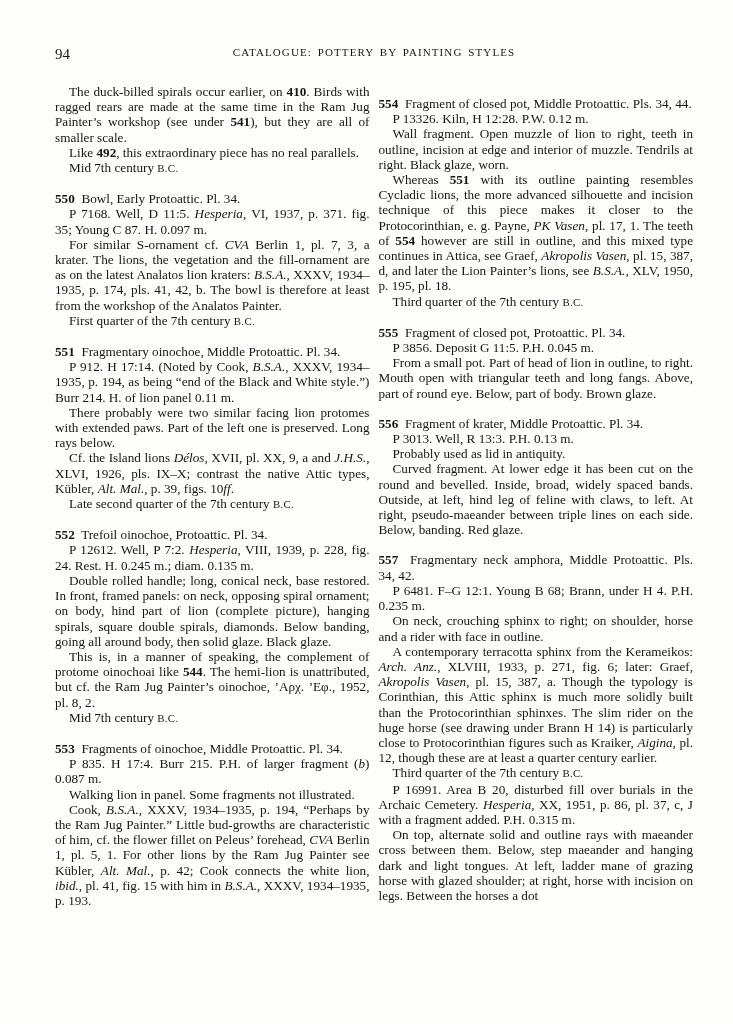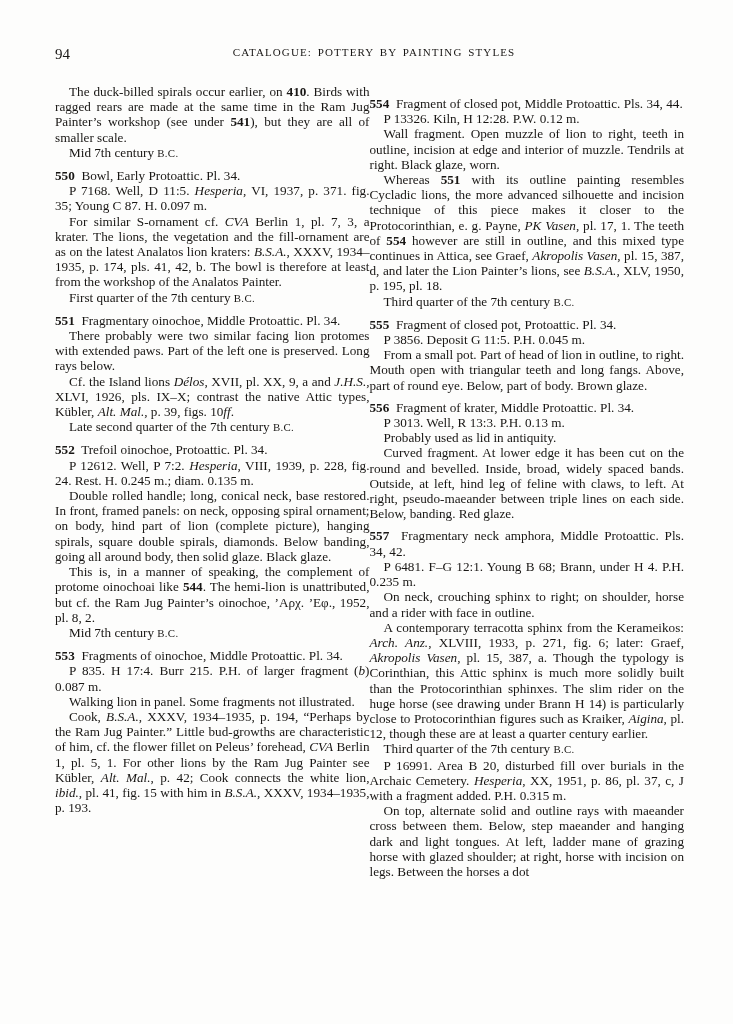--- a/index.html
+++ b/index.html
@@ -30,51 +30,54 @@
     letter-spacing: 1.1px;
     word-spacing: 2px;
     white-space: nowrap;
   }
   .columns {
     position: absolute;
     top: 84px;
     left: 55px;
     width: 638px;
     display: flex;
+    gap: 9px;
     font-family: Liberation Serif, serif;
   }
   .col {
     width: 314.5px;
     text-align: justify;
     font-size: 13.2px;
     line-height: 15.2px;
   }
   .col p { margin: 0; text-indent: 14px; }
-  .col p.head { text-indent: 0; margin-top: 7px; }
+  .col p.head { text-indent: 0; margin-top: 15px; }
   b { font-weight: bold; }
   i { font-style: italic; }
   sc { font-size: 0.82em; letter-spacing: 0.03em; }
 </style>
 </head>
 <body>
 
 <div class="page">
   <div class="pagehead">
     <span class="pagenum">94</span>
     <div class="runhead">CATALOGUE: POTTERY BY PAINTING STYLES</div>
   </div>
   <div class="columns">
     <div class="col">
         <p>The duck-billed spirals occur earlier, on <b>410</b>. Birds with ragged rears are made at the same time in the Ram Jug Painter’s workshop (see under <b>541</b>), but they are all of smaller scale.</p>
+        <p>Like <b>492</b>, this extraordinary piece has no real parallels.</p>
         <p>Mid 7th century <sc>B.C.</sc></p>
         <p class="head"><b>550</b>&nbsp; Bowl, Early Protoattic. Pl. 34.</p>
         <p>P 7168. Well, D 11:5. <i>Hesperia</i>, VI, 1937, p. 371. fig. 35; Young C 87. H. 0.097 m.</p>
         <p>For similar S-ornament cf. <i>CVA</i> Berlin 1, pl. 7, 3, a krater. The lions, the vegetation and the fill-ornament are as on the latest Analatos lion kraters: <i>B.S.A.</i>, XXXV, 1934–1935, p. 174, pls. 41, 42, b. The bowl is therefore at least from the workshop of the Analatos Painter.</p>
         <p>First quarter of the 7th century <sc>B.C.</sc></p>
         <p class="head"><b>551</b>&nbsp; Fragmentary oinochoe, Middle Protoattic. Pl. 34.</p>
+        <p>P 912. H 17:14. (Noted by Cook, <i>B.S.A.</i>, XXXV, 1934–1935, p. 194, as being “end of the Black and White style.”) Burr 214. H. of lion panel 0.11 m.</p>
         <p>There probably were two similar facing lion protomes with extended paws. Part of the left one is preserved. Long rays below.</p>
         <p>Cf. the Island lions <i>Délos</i>, XVII, pl. XX, 9, a and <i>J.H.S.</i>, XLVI, 1926, pls. IX–X; contrast the native Attic types, Kübler, <i>Alt. Mal.</i>, p. 39, figs. 10<i>ff</i>.</p>
         <p>Late second quarter of the 7th century <sc>B.C.</sc></p>
         <p class="head"><b>552</b>&nbsp; Trefoil oinochoe, Protoattic. Pl. 34.</p>
         <p>P 12612. Well, P 7:2. <i>Hesperia</i>, VIII, 1939, p. 228, fig. 24. Rest. H. 0.245 m.; diam. 0.135 m.</p>
         <p>Double rolled handle; long, conical neck, base restored. In front, framed panels: on neck, opposing spiral ornament; on body, hind part of lion (complete picture), hanging spirals, square double spirals, diamonds. Below banding, going all around body, then solid glaze. Black glaze.</p>
         <p>This is, in a manner of speaking, the complement of protome oinochoai like <b>544</b>. The hemi-lion is unattributed, but cf. the Ram Jug Painter’s oinochoe, ’Αρχ. ’Εφ., 1952, pl. 8, 2.</p>
         <p>Mid 7th century <sc>B.C.</sc></p>
         <p class="head"><b>553</b>&nbsp; Fragments of oinochoe, Middle Protoattic. Pl. 34.</p>
         <p>P 835. H 17:4. Burr 215. P.H. of larger fragment (<i>b</i>) 0.087 m.</p>

